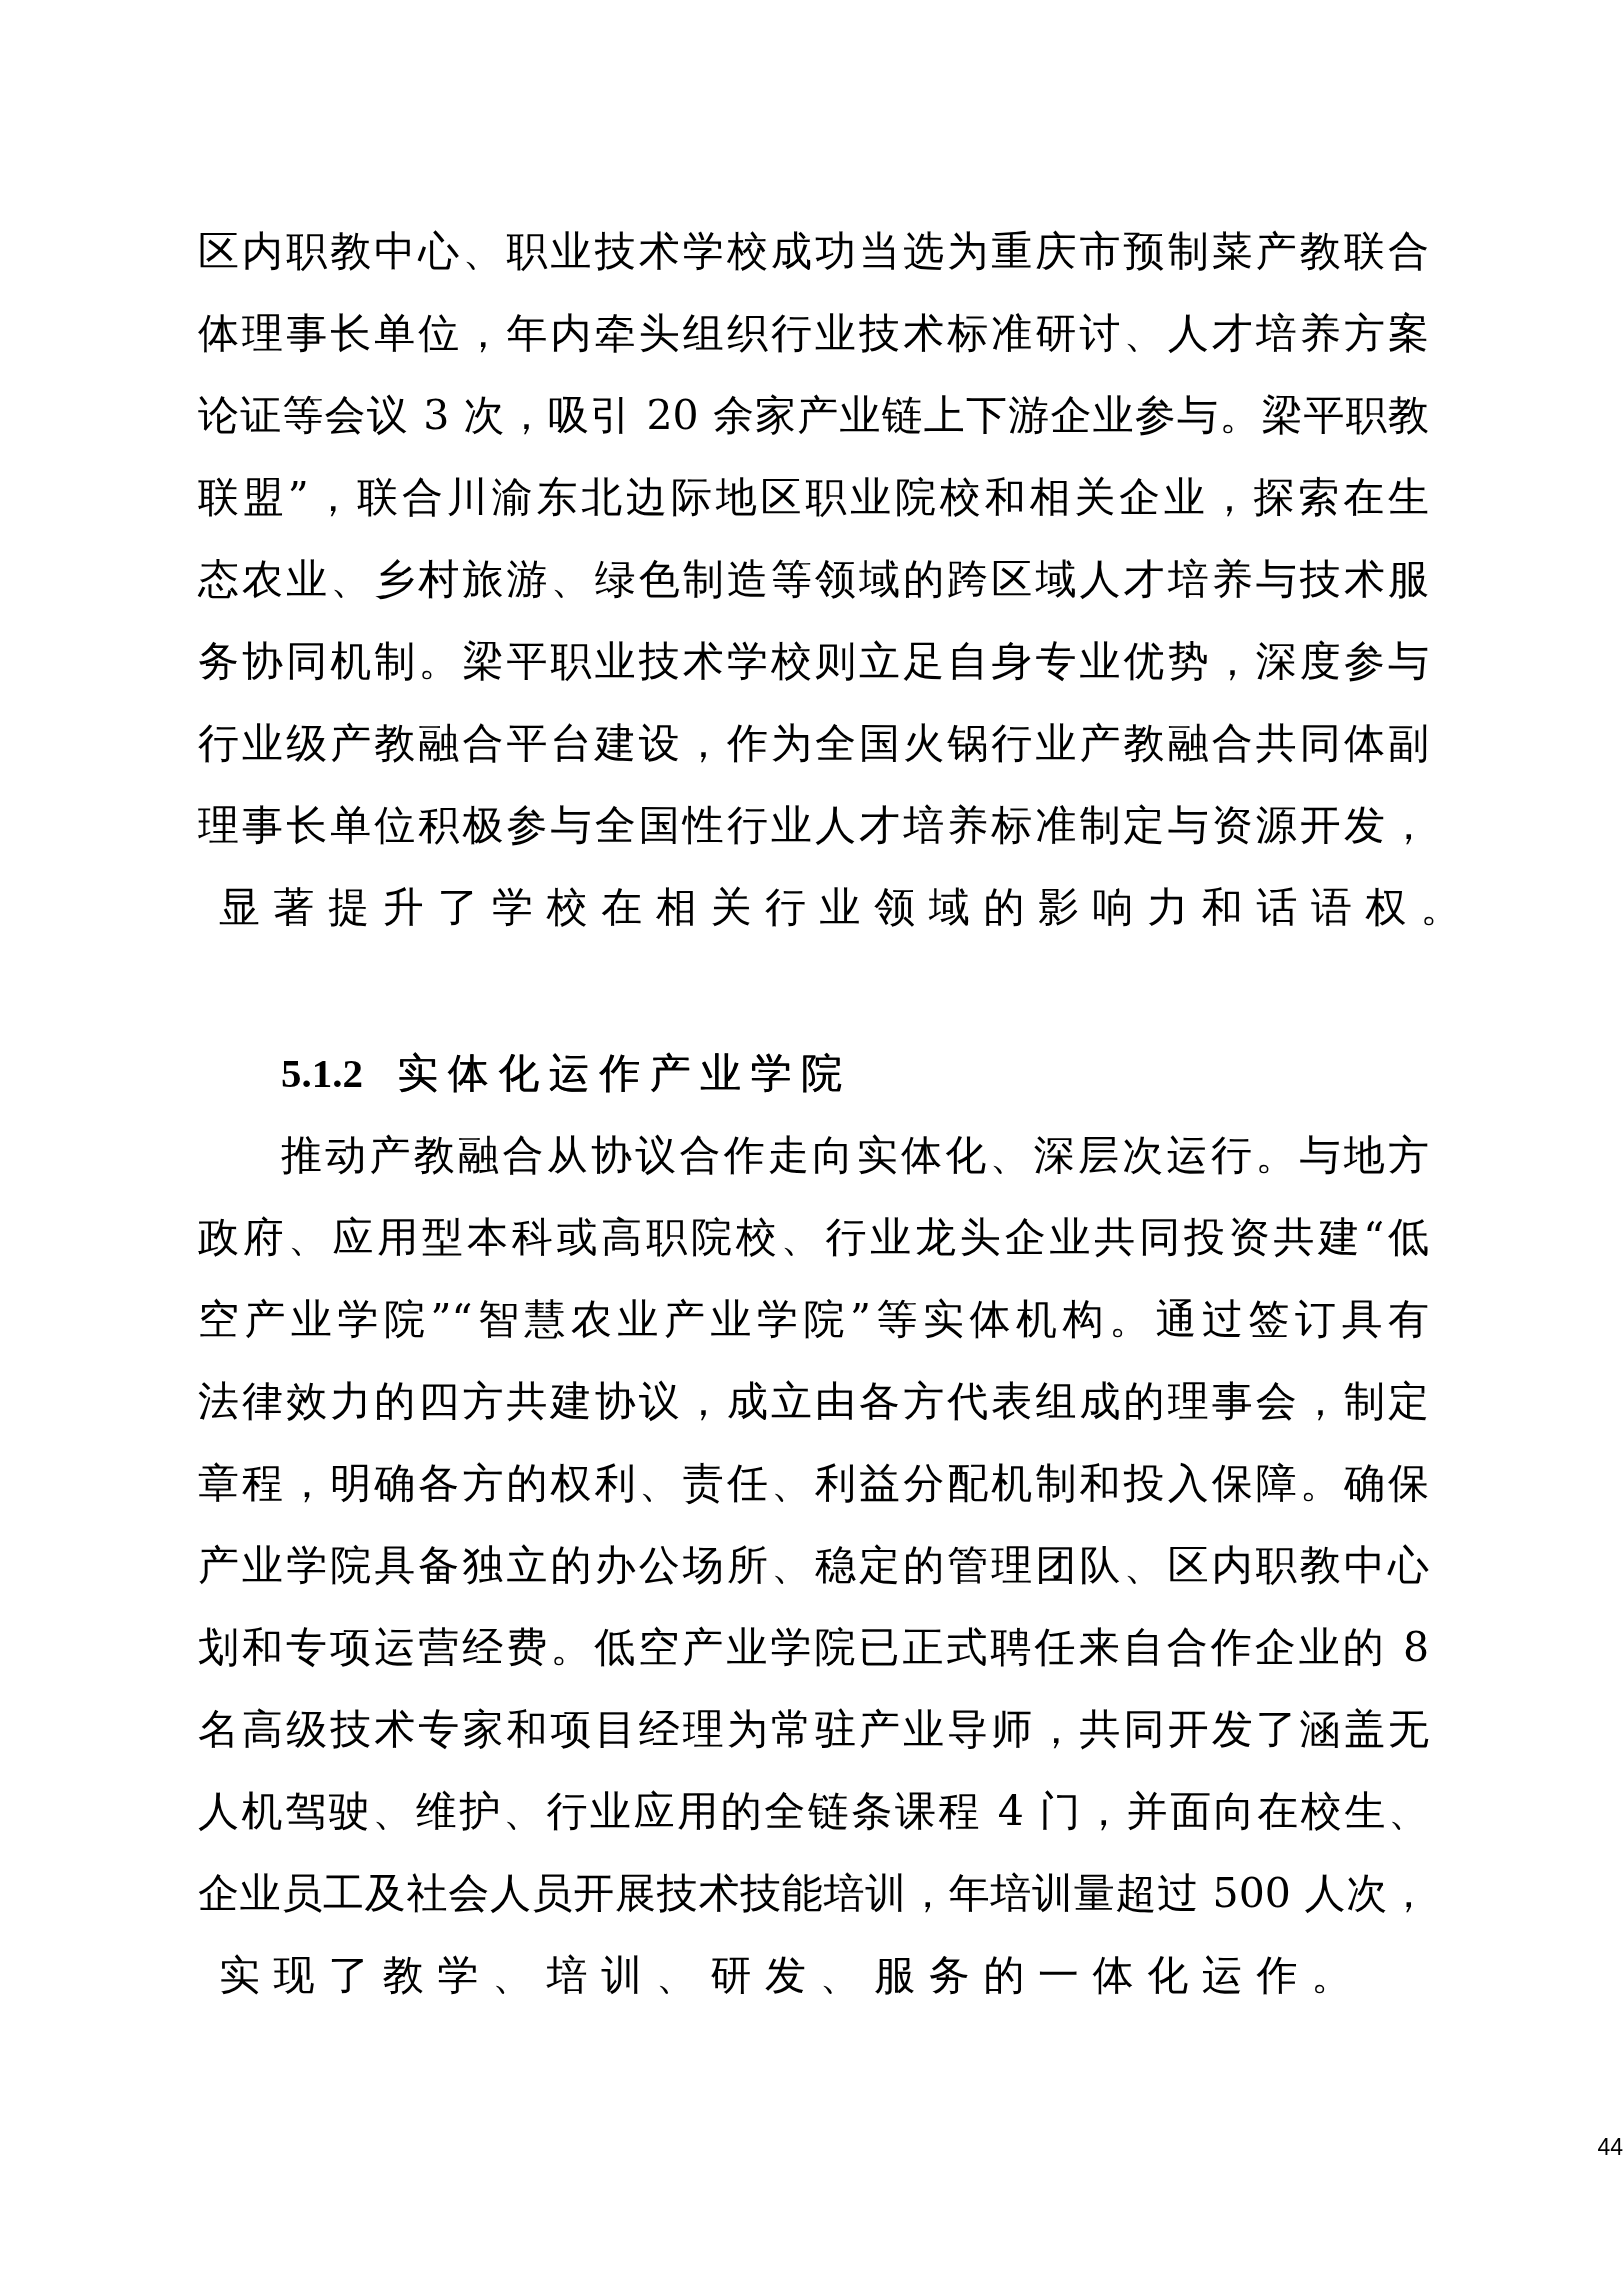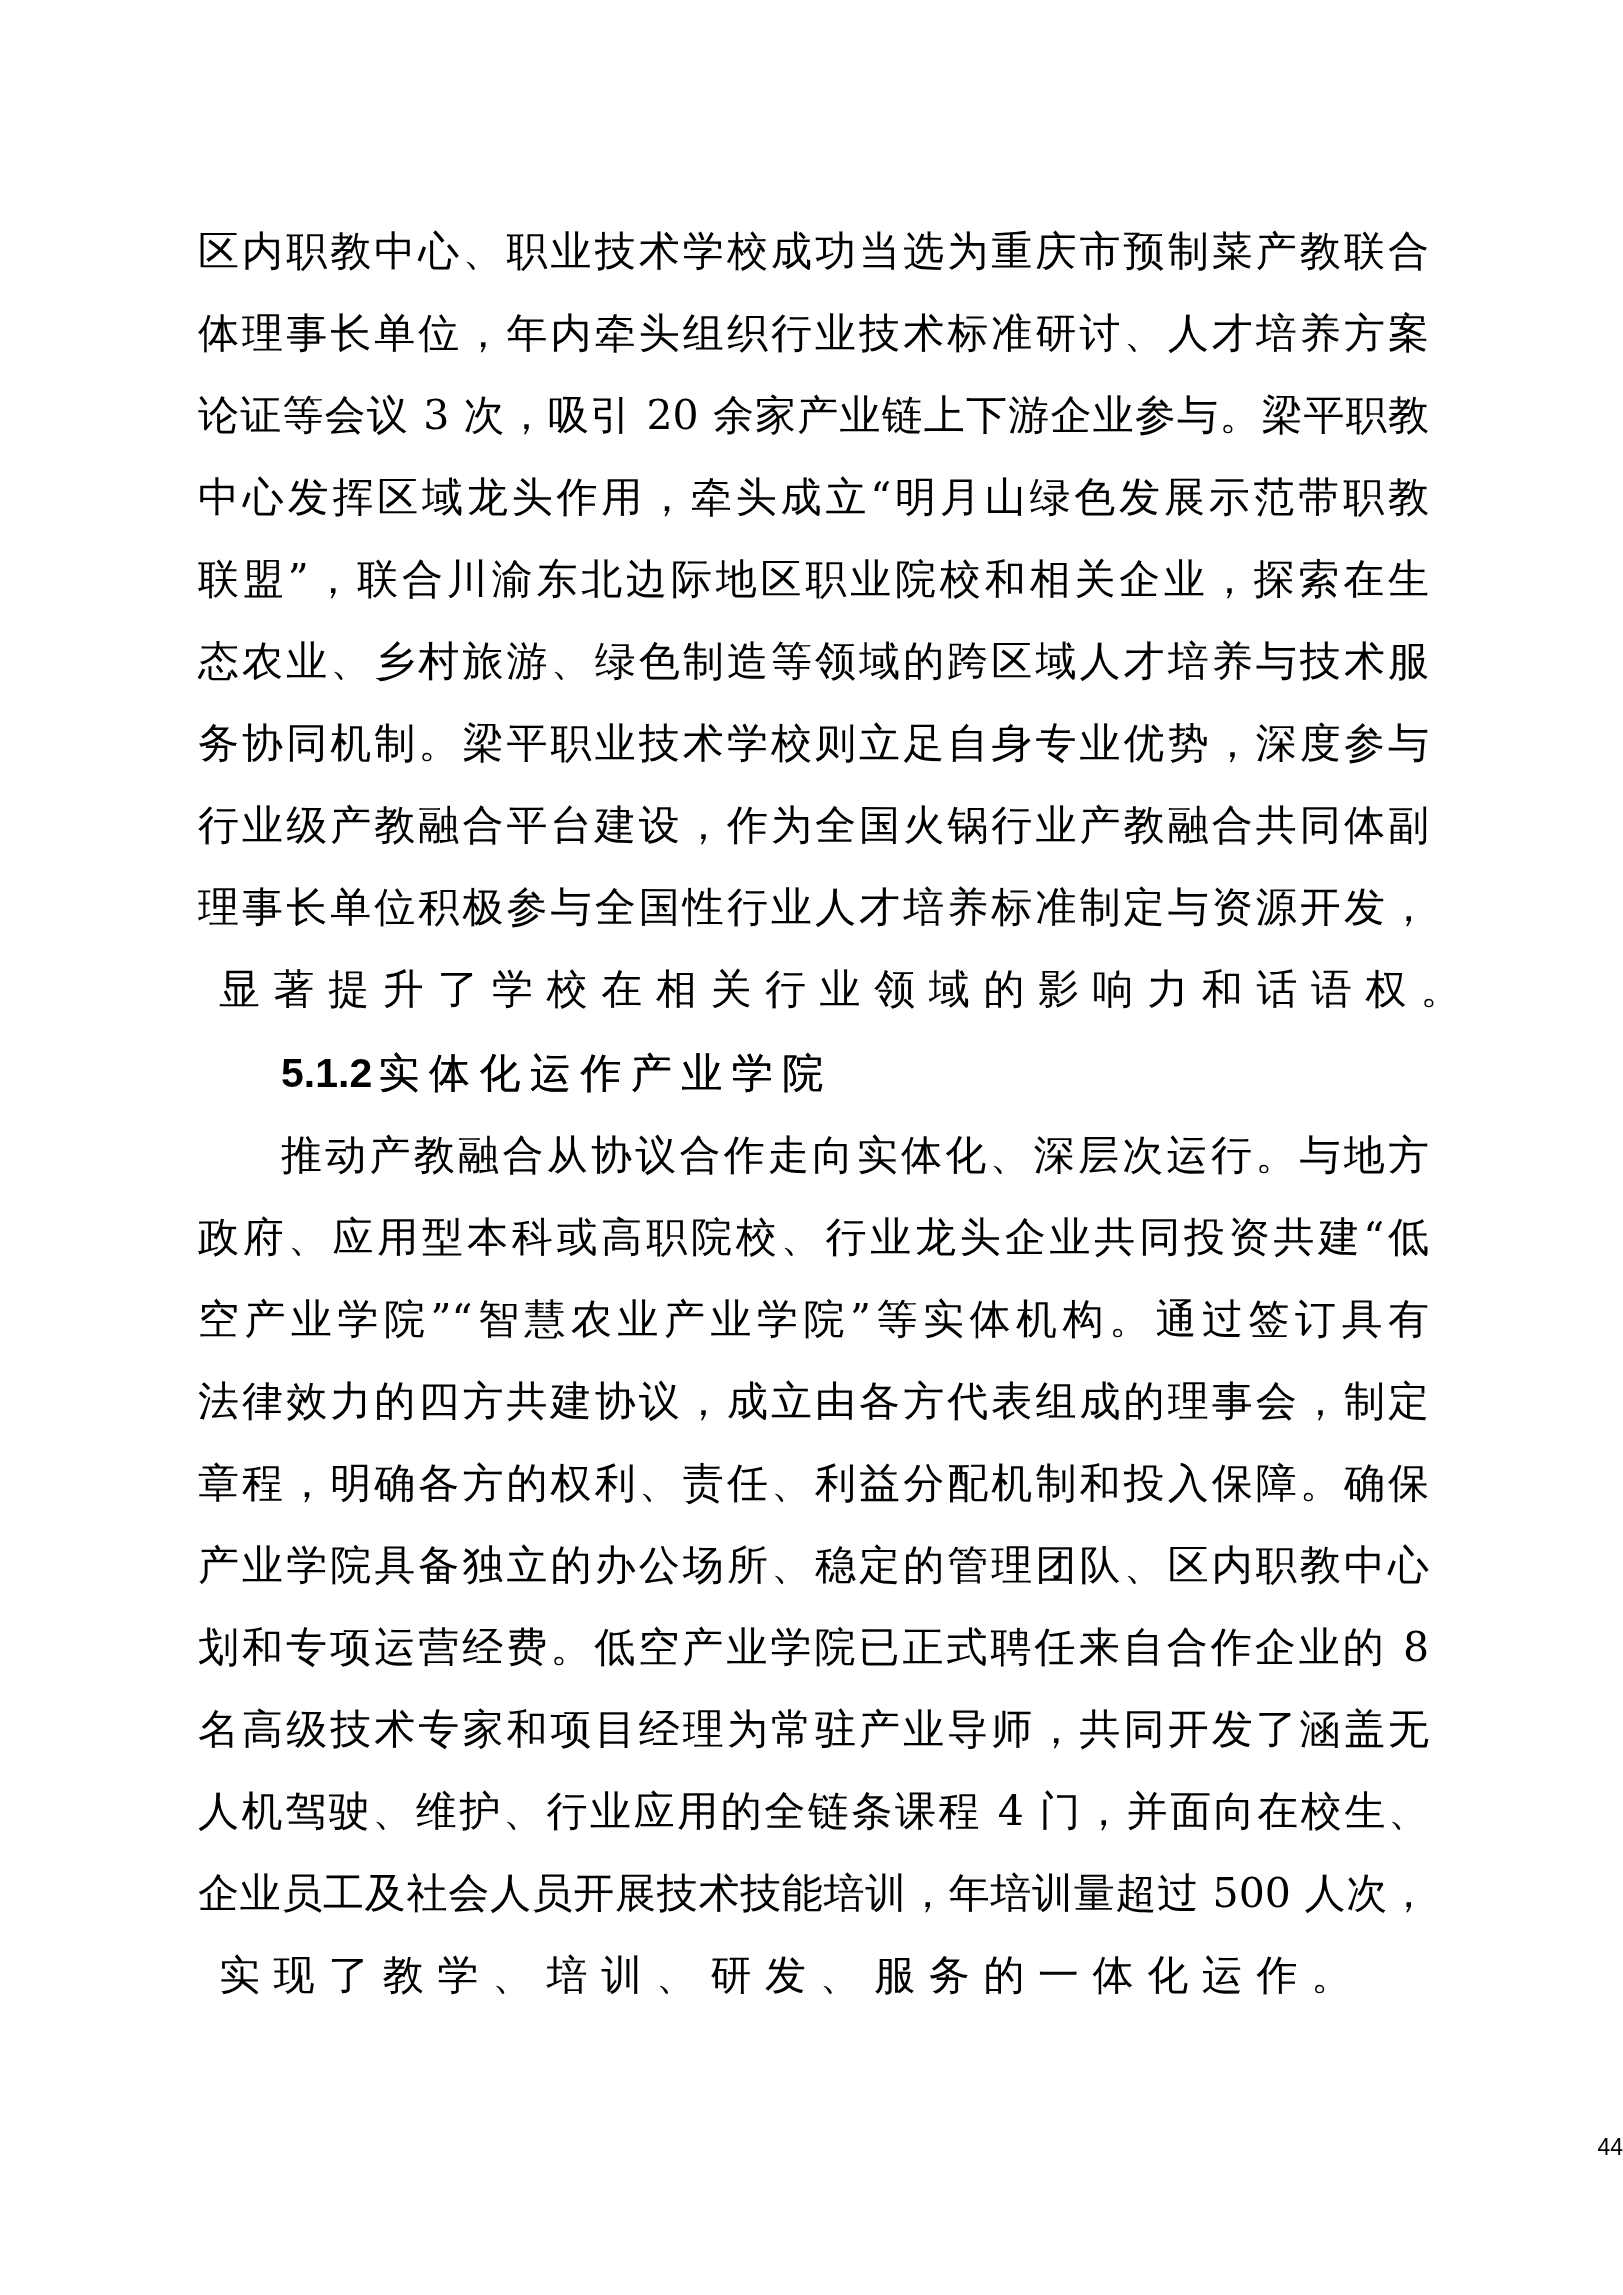--- a/index.html
+++ b/index.html
@@ -6,36 +6,35 @@
   body { width: 1623px; height: 2295px; position: relative; overflow: hidden;
          font-family: "DejaVu Serif", "Liberation Serif", serif; color: #000; }
   .page { position: absolute; left: 0; top: 8px; width: 1604px; height: 2295px; background: #fff; }
   .text-block { position: absolute; left: 198px; width: 1231px; }
   .line { display: block; height: 82px; line-height: 82px; font-size: 41px;
           white-space: nowrap; text-align: justify; text-align-last: justify; letter-spacing: 0; }
   .line.last { text-align-last: left; letter-spacing: 13.6px; margin-left: 21px; }
   .line.indent { padding-left: 83px; }
   .heading { position: absolute; left: 281px; top: 1024px; height: 82px; line-height: 82px;
              font-size: 41px; font-weight: bold; white-space: nowrap; }
-  .heading .num { font-family: Liberation Sans, sans-serif; font-weight: bold; margin-right: 6px; }
+  .heading .num { font-family: Liberation Serif, serif; font-weight: bold; margin-right: 34px; }
   .heading .title { font-weight: normal; letter-spacing: 9.5px;
                     text-shadow: 0.4px 0 0 #000; }
   .page-number { position: absolute; left: 0; width: 1623px; top: 2126px; text-align: right;
                  font-family: "Liberation Sans", sans-serif; font-size: 23px; color: #000; }
 </style>
 </head>
 <body>
 
 <div class="page">
 
   <div class="text-block" style="top:202px;">
     <span class="line">区内职教中心、职业技术学校成功当选为重庆市预制菜产教联合</span>
     <span class="line">体理事长单位，年内牵头组织行业技术标准研讨、人才培养方案</span>
     <span class="line">论证等会议 3 次，吸引 20 余家产业链上下游企业参与。梁平职教</span>
-    <span class="line">中心发挥区域龙头作用，牵头成立“明月山绿色发展示范带职教</span>
     <span class="line">联盟”，联合川渝东北边际地区职业院校和相关企业，探索在生</span>
     <span class="line">态农业、乡村旅游、绿色制造等领域的跨区域人才培养与技术服</span>
     <span class="line">务协同机制。梁平职业技术学校则立足自身专业优势，深度参与</span>
     <span class="line">行业级产教融合平台建设，作为全国火锅行业产教融合共同体副</span>
     <span class="line">理事长单位积极参与全国性行业人才培养标准制定与资源开发，</span>
     <span class="line last">显著提升了学校在相关行业领域的影响力和话语权。</span>
   </div>
 
   <div class="heading">
     <span class="num">5.1.2</span><span class="title">实体化运作产业学院</span>

